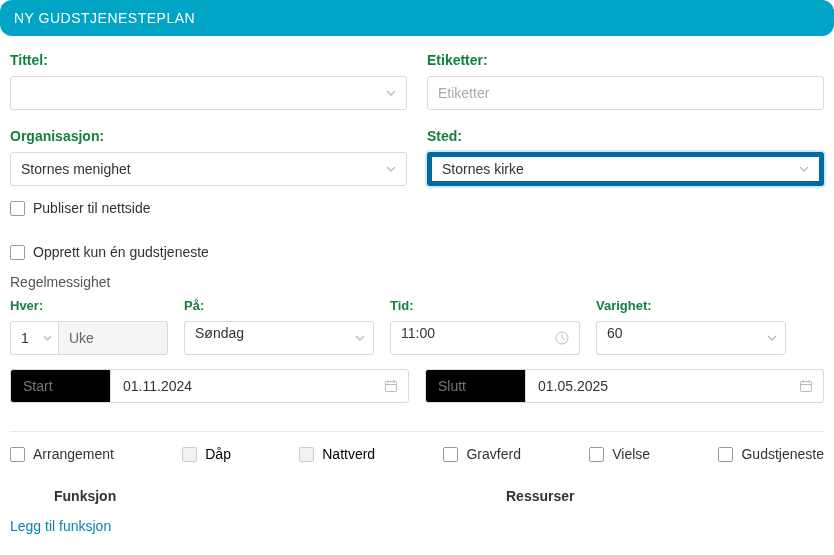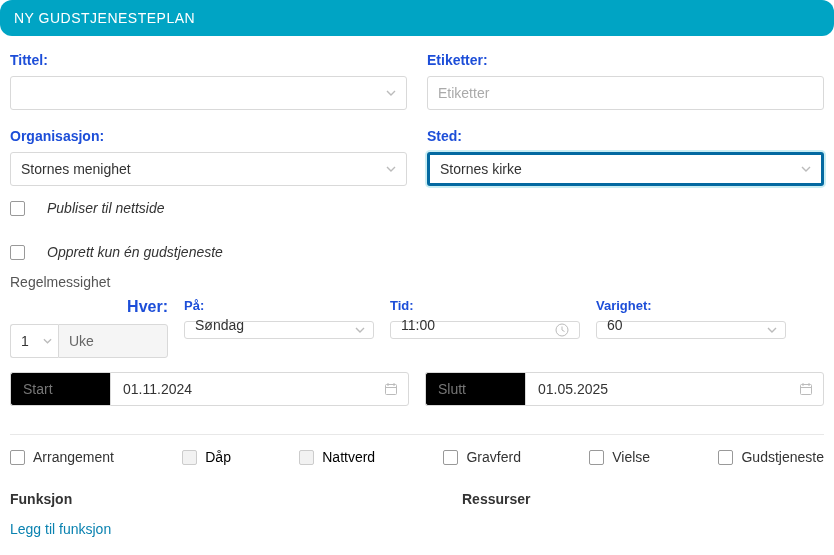--- a/index.html
+++ b/index.html
@@ -27,56 +27,55 @@
     gap: 20px;
   }
   .col {
     flex: 1;
     min-width: 0;
   }
   .label {
     font-weight: 700;
     margin-bottom: 8px;
     font-size: 14px;
-    color: #1d4ed8;
+    color: #15803d;
   }
   .select, .input {
     width: 100%;
     height: 34px;
     border: 1px solid #d9d9d9;
     border-radius: 3px;
     padding: 0 30px 0 10px;
     font-size: 14px;
     color: #333;
     background: #fff;
     position: relative;
     display: flex;
     align-items: center;
   }
   .select.focused {
-    border: 3px solid #0369a1;
+    border: 5px solid #0369a1;
     box-shadow: 0 0 0 2px rgba(43,184,209,0.25);
   }
   .select .chev {
     position: absolute;
     right: 10px;
     top: 50%;
     transform: translateY(-50%);
     color: #bbb;
   }
   .input {
     color: #333;
   }
   .placeholder { color: #aaa; }
   .checkbox-row {
     display: flex;
     align-items: center;
-    gap: 22px;
+    gap: 8px;
     margin-top: 14px;
-    font-style: italic;
   }
   .checkbox {
     width: 15px;
     height: 15px;
     border: 1px solid #999;
     border-radius: 2px;
     background: #fff;
     flex-shrink: 0;
   }
   .checkbox.disabled {
@@ -91,21 +90,21 @@
     display: flex;
     gap: 16px;
     margin-top: 8px;
   }
   .reg-col { display: flex; flex-direction: column; }
   .reg-col.hver { width: 158px; }
   .reg-col.pa { width: 190px; }
   .reg-col.tid { width: 190px; }
   .reg-col.varighet { width: 190px; }
   .small-select {
-    height: 18px;
+    height: 34px;
     border: 1px solid #d9d9d9;
     border-radius: 3px;
     background: #fff;
     display: flex;
     align-items: center;
     padding: 0 30px 10px 10px;
     position: relative;
   }
   .small-select .chev {
     position: absolute;
@@ -213,20 +212,21 @@
     gap: 8px;
   }
   .type-item.disabled span { color: #000000; }
   .funk-row {
     display: flex;
     margin-top: 26px;
   }
   .funk-col {
     flex: 1;
     font-weight: 700;
+    margin-left: 44px;
   }
   .link {
     color: #0a82b0;
     margin-top: 14px;
     cursor: pointer;
   }
   svg { display: block; }
 </style>
 </head>
 <body>
@@ -288,21 +288,21 @@
 
   <div class="checkbox-row" style="margin-top:28px;">
     <div class="checkbox"></div>
     <span>Opprett kun én gudstjeneste</span>
   </div>
 
   <div class="section-label">Regelmessighet</div>
 
   <div class="regelrow">
     <div class="reg-col hver">
-      <div class="label" style="font-size:16px;text-align:right;">Hver:</div>
+      <div class="label" style="font-size:13px;">Hver:</div>
       <div class="hver-group">
         <div class="hver-num">
           <span class="optval">1</span>
           <span class="chev">
             <svg width="9" height="6" viewBox="0 0 10 6">
                 <path d="M1 1 L5 5 L9 1" stroke="currentColor" stroke-width="1.4" fill="none"></path>
               </svg>
           </span>
         </div>
         <div class="hver-unit">

